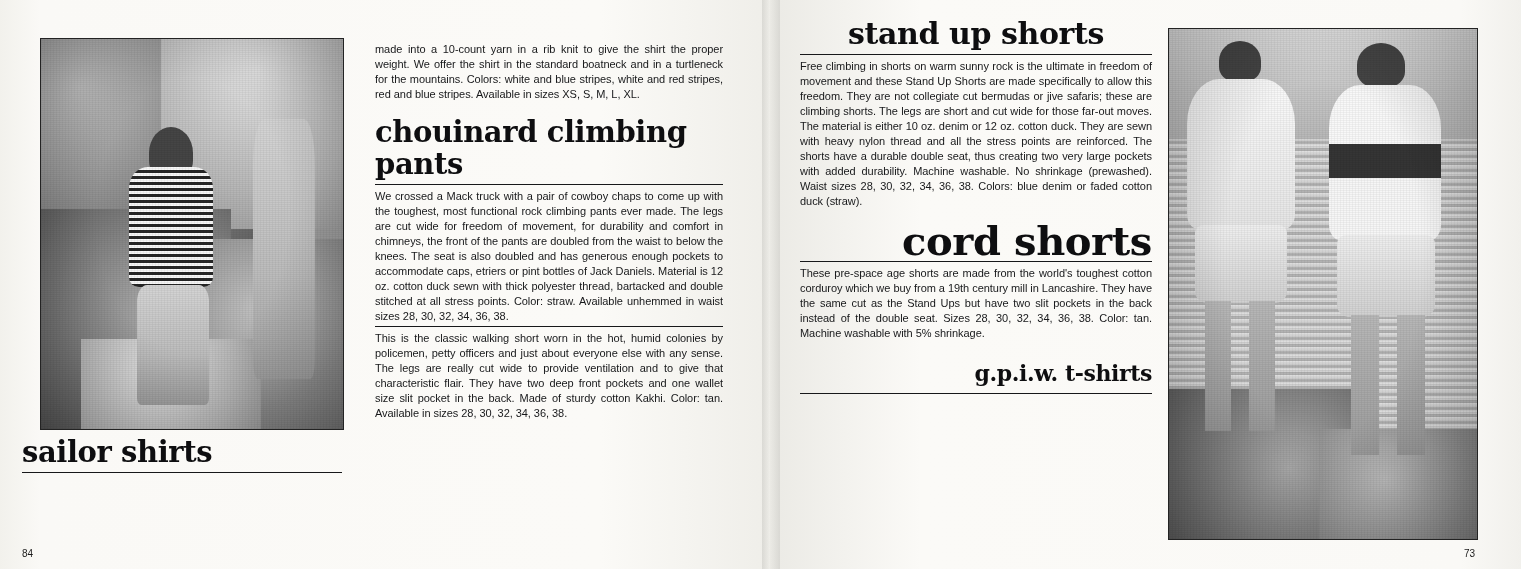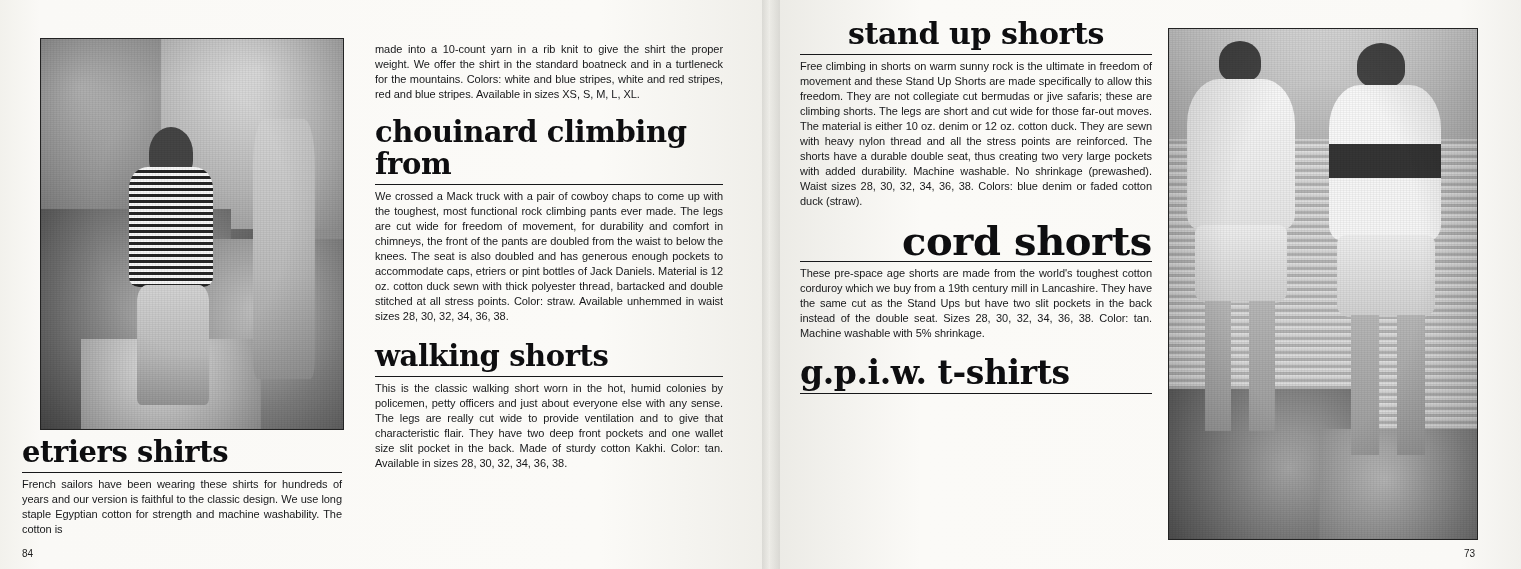--- a/index.html
+++ b/index.html
@@ -188,49 +188,47 @@
     <div class="hair" style="left:108px; top:88px; width:44px; height:52px;"></div>
     <div class="stripes" style="left:88px; top:128px; width:84px; height:120px;"></div>
     <div class="pants" style="left:96px; top:246px; width:72px; height:120px;"></div>
 
     <div class="pants" style="left:212px; top:80px; width:62px; height:260px; border-radius:18% 18% 8% 8%;"></div>
     <div class="grain"></div>
     <div class="vignette"></div>
   </div>
 
   <div class="col" style="left:22px; top:436px; width:320px;">
-    <h2 class="section-title">etriers shirts</h2>
-    <hr class="rule">
-    <div class="body-text">French sailors have been wearing these shirts for hundreds of years and our version is faithful to the classic design. We use long staple Egyptian cotton for strength and machine washability. The cotton is</div>
+    <h2 class="section-title">sailor shirts</h2>
+    <hr class="rule">
   </div>
 
   <div class="col" style="left:375px; top:42px; width:348px;">
     <div class="body-text">made into a 10-count yarn in a rib knit to give the shirt the proper weight. We offer the shirt in the standard boatneck and in a turtleneck for the mountains. Colors: white and blue stripes, white and red stripes, red and blue stripes. Available in sizes XS, S, M, L, XL.</div>
 
-    <h2 class="section-title" style="margin-top:14px;">chouinard climbing from</h2>
+    <h2 class="section-title" style="margin-top:14px;">chouinard climbing pants</h2>
     <hr class="rule">
     <div class="body-text">We crossed a Mack truck with a pair of cowboy chaps to come up with the toughest, most functional rock climbing pants ever made. The legs are cut wide for freedom of movement, for durability and comfort in chimneys, the front of the pants are doubled from the waist to below the knees. The seat is also doubled and has generous enough pockets to accommodate caps, etriers or pint bottles of Jack Daniels. Material is 12 oz. cotton duck sewn with thick polyester thread, bartacked and double stitched at all stress points. Color: straw. Available unhemmed in waist sizes 28, 30, 32, 34, 36, 38.</div>
 
-    <h2 class="section-title" style="margin-top:16px;">walking shorts</h2>
     <hr class="rule">
     <div class="body-text">This is the classic walking short worn in the hot, humid colonies by policemen, petty officers and just about everyone else with any sense. The legs are really cut wide to provide ventilation and to give that characteristic flair. They have two deep front pockets and one wallet size slit pocket in the back. Made of sturdy cotton Kakhi. Color: tan. Available in sizes 28, 30, 32, 34, 36, 38.</div>
   </div>
 
   <div class="folio" style="left:22px; top:548px;">84</div>
 
   <div class="col" style="left:800px; top:18px; width:352px;">
     <h2 class="section-title" style="text-align:center; font-size:30px;">stand up shorts</h2>
     <hr class="rule">
     <div class="body-text">Free climbing in shorts on warm sunny rock is the ultimate in freedom of movement and these Stand Up Shorts are made specifically to allow this freedom. They are not collegiate cut bermudas or jive safaris; these are climbing shorts. The legs are short and cut wide for those far-out moves. The material is either 10 oz. denim or 12 oz. cotton duck. They are sewn with heavy nylon thread and all the stress points are reinforced. The shorts have a durable double seat, thus creating two very large pockets with added durability. Machine washable. No shrinkage (prewashed). Waist sizes 28, 30, 32, 34, 36, 38. Colors: blue denim or faded cotton duck (straw).</div>
 
     <h2 class="section-title" style="margin-top:16px; text-align:right; font-size:40px;">cord shorts</h2>
     <hr class="rule">
     <div class="body-text">These pre-space age shorts are made from the world's toughest cotton corduroy which we buy from a 19th century mill in Lancashire. They have the same cut as the Stand Ups but have two slit pockets in the back instead of the double seat. Sizes 28, 30, 32, 34, 36, 38. Color: tan. Machine washable with 5% shrinkage.</div>
 
-    <h2 class="section-title" style="margin-top:16px; font-size:33px;">g.p.i.w. t-shirts</h2>
+    <h2 class="section-title" style="margin-top:16px; text-align:right; font-size:22px;">g.p.i.w. t-shirts</h2>
     <hr class="rule">
   </div>
 
   <div class="photo" style="left:1168px; top:28px; width:308px; height:510px;">
     <div class="sky" style="height:150px;"></div>
     <div class="water" style="top:110px; height:300px;"></div>
     <div class="rockmass d2" style="left:-30px; top:360px; width:230px; height:200px;"></div>
     <div class="rockmass" style="left:150px; top:400px; width:220px; height:170px;"></div>
 
     <div class="hair" style="left:50px; top:12px; width:42px; height:40px;"></div>

